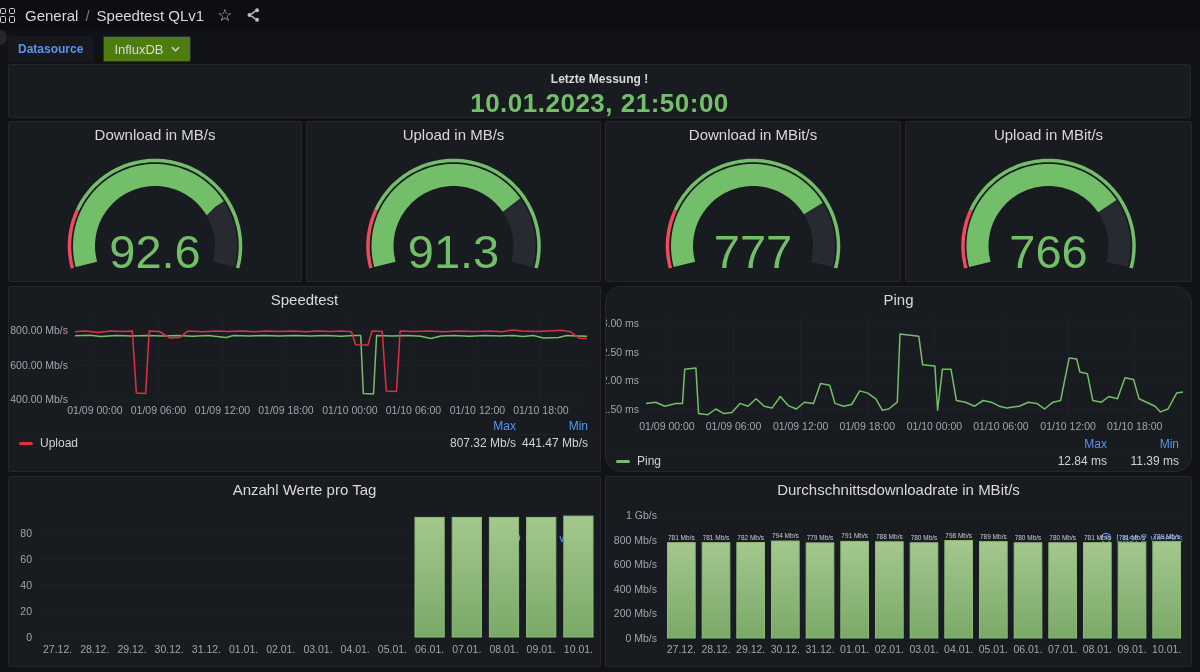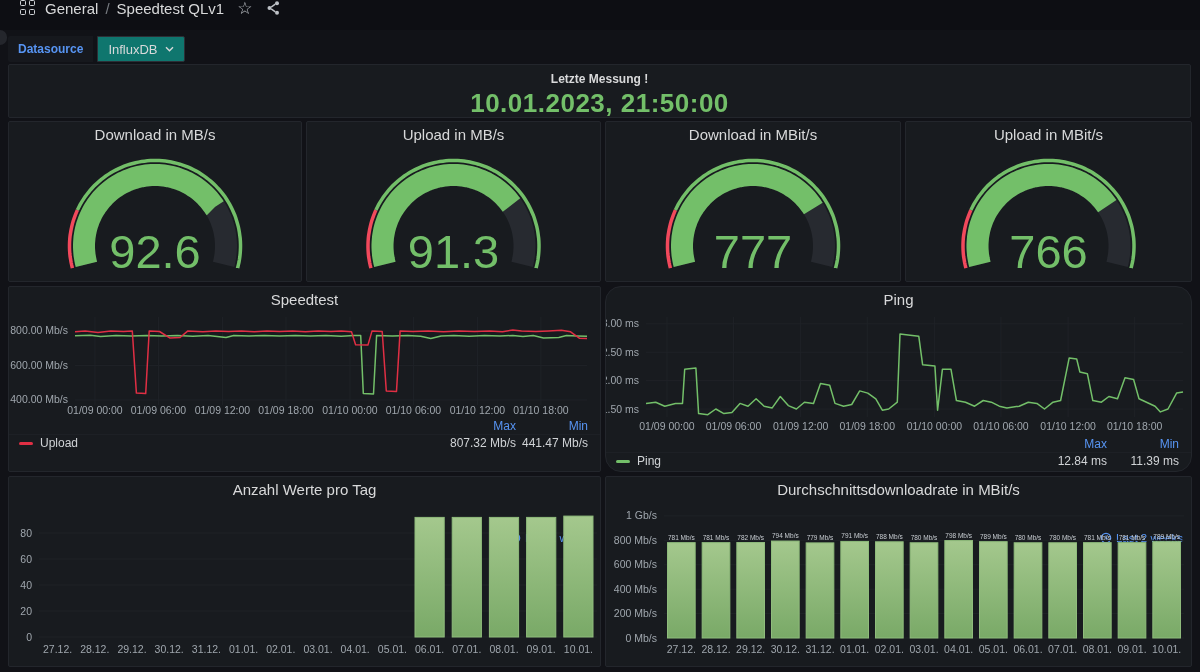--- a/index.html
+++ b/index.html
@@ -7,40 +7,40 @@
   body {
     width:1200px; height:672px; overflow:hidden;
     background:#111217; color:#d8d9da;
     font-family:"Liberation Sans", sans-serif;
   }
   .screen { position:relative; width:1200px; height:672px; }
 
   
   .topnav {
     position:absolute; top:0; left:0; right:0; height:30px;
-    background:#0d0e13; display:flex; align-items:flex-start; padding-left:20px;
+    background:#0d0e13; display:flex; align-items:center; padding-left:0;
   }
   .grid-icon { width:15px; height:15px; display:grid; grid-template-columns:1fr 1fr; gap:2.5px; margin-right:10px; }
   .grid-icon span { border:1.6px solid #cfd2d6; border-radius:1.5px; }
   .breadcrumb { display:flex; align-items:center; font-size:15px; color:#d8d9da; }
   .bc-sep { margin:0 7px; color:#787c82; }
   .star-icon { font-size:17px; color:#bdc1c6; margin-left:13px; line-height:1; cursor:pointer; }
   .share-icon { margin-left:14px; display:flex; cursor:pointer; }
   .edge-handle { position:absolute; left:0; top:30px; width:7px; height:15px; background:#24262c; border-radius:0 8px 8px 0; }
 
   
-  .submenu { position:absolute; top:36px; left:8px; display:flex; gap:4px; }
+  .submenu { position:absolute; top:36px; left:8px; display:flex; gap:10px; }
   .chip-label {
     height:26px; display:flex; align-items:center; padding:0 10px;
     background:#16181d; color:#5794f2; font-size:12px; font-weight:bold;
     border-radius:2px 0 0 2px;
   }
   .chip-value {
     height:26px; display:flex; align-items:center; gap:7px; padding:0 10px;
-    background:#0f766e; border:1px solid #2c2f36; color:#d8d9da; font-size:13px;
+    background:#4d7c0f; border:1px solid #2c2f36; color:#d8d9da; font-size:13px;
     border-radius:0 2px 2px 0; cursor:pointer;
   }
 
   
   .panel { position:absolute; background:#181b1f; border:1px solid #23262c; border-radius:2px; }
   .panel-title {
     position:absolute; top:0; left:0; right:0; height:26px; line-height:26px;
     text-align:center; font-size:15px; font-weight:500; color:#d8d9da; cursor:pointer;
   }
   .p-letzte { left:8px; top:64px; width:1183px; height:54px; }

